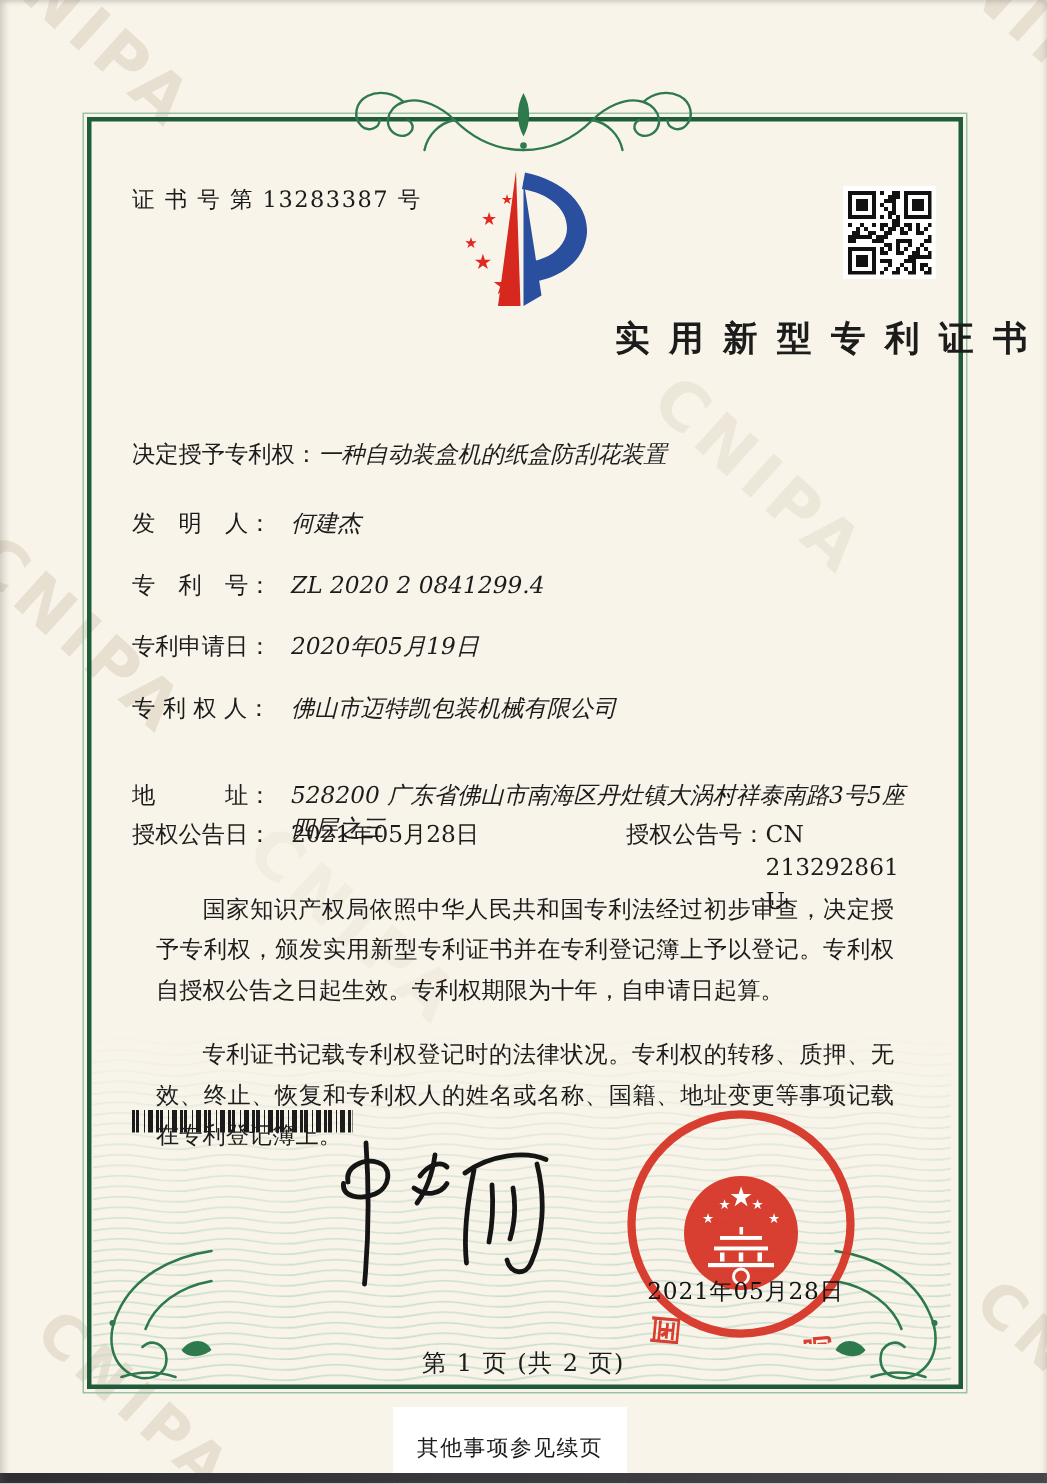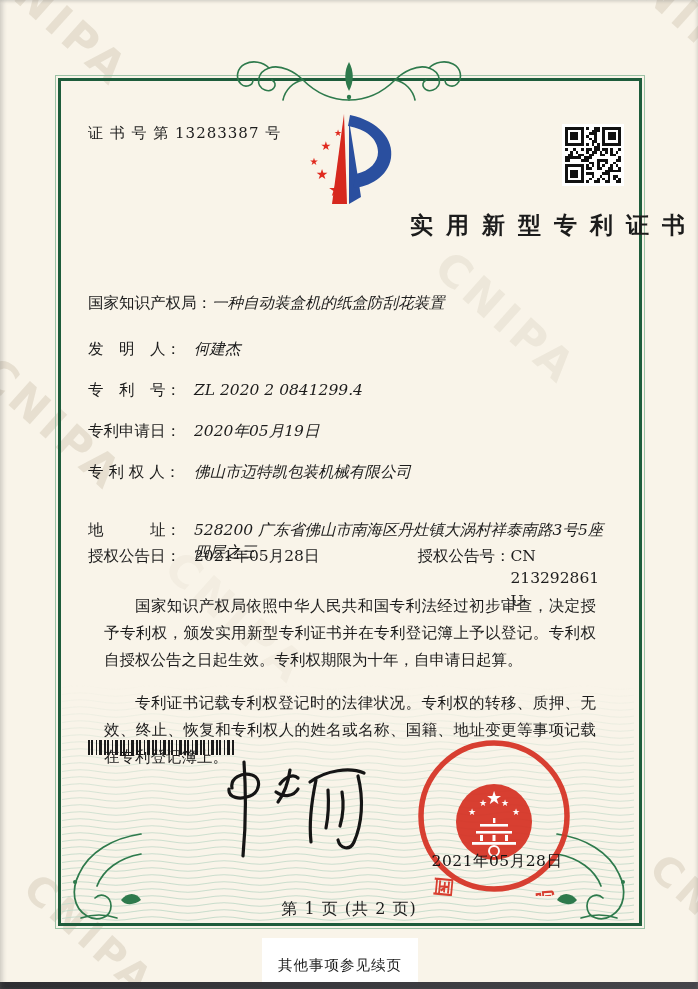--- a/index.html
+++ b/index.html
@@ -268,21 +268,21 @@
         <rect x="16" y="2" width="3" height="3" fill="#111"></rect>
         <rect x="0" y="14" width="7" height="7" fill="#111"></rect>
         <rect x="1" y="15" width="5" height="5" fill="#fff"></rect>
         <rect x="2" y="16" width="3" height="3" fill="#111"></rect>
       </g>
   </svg>
 
   <div class="title">实用新型专利证书</div>
 
   <div class="row r1">
-    <span class="lab">国家知识产权局：</span>
+    <span class="lab">决定授予专利权：</span>
     <span class="val">一种自动装盒机的纸盒防刮花装置</span>
   </div>
   <div class="row r2">
     <span class="lab">发　明　人：</span>
     <span class="val">何建杰</span>
   </div>
   <div class="row r3">
     <span class="lab">专　利　号：</span>
     <span class="val">ZL 2020 2 0841299.4</span>
   </div>

